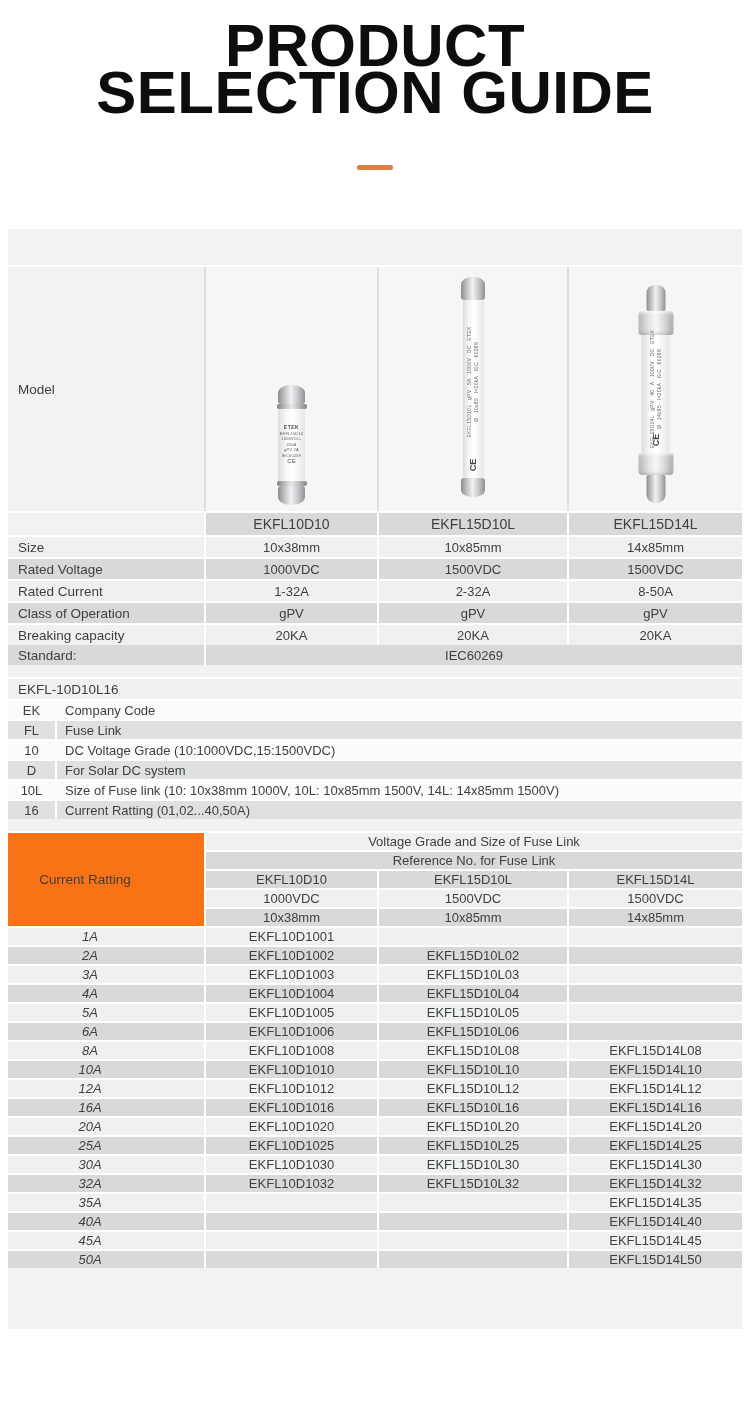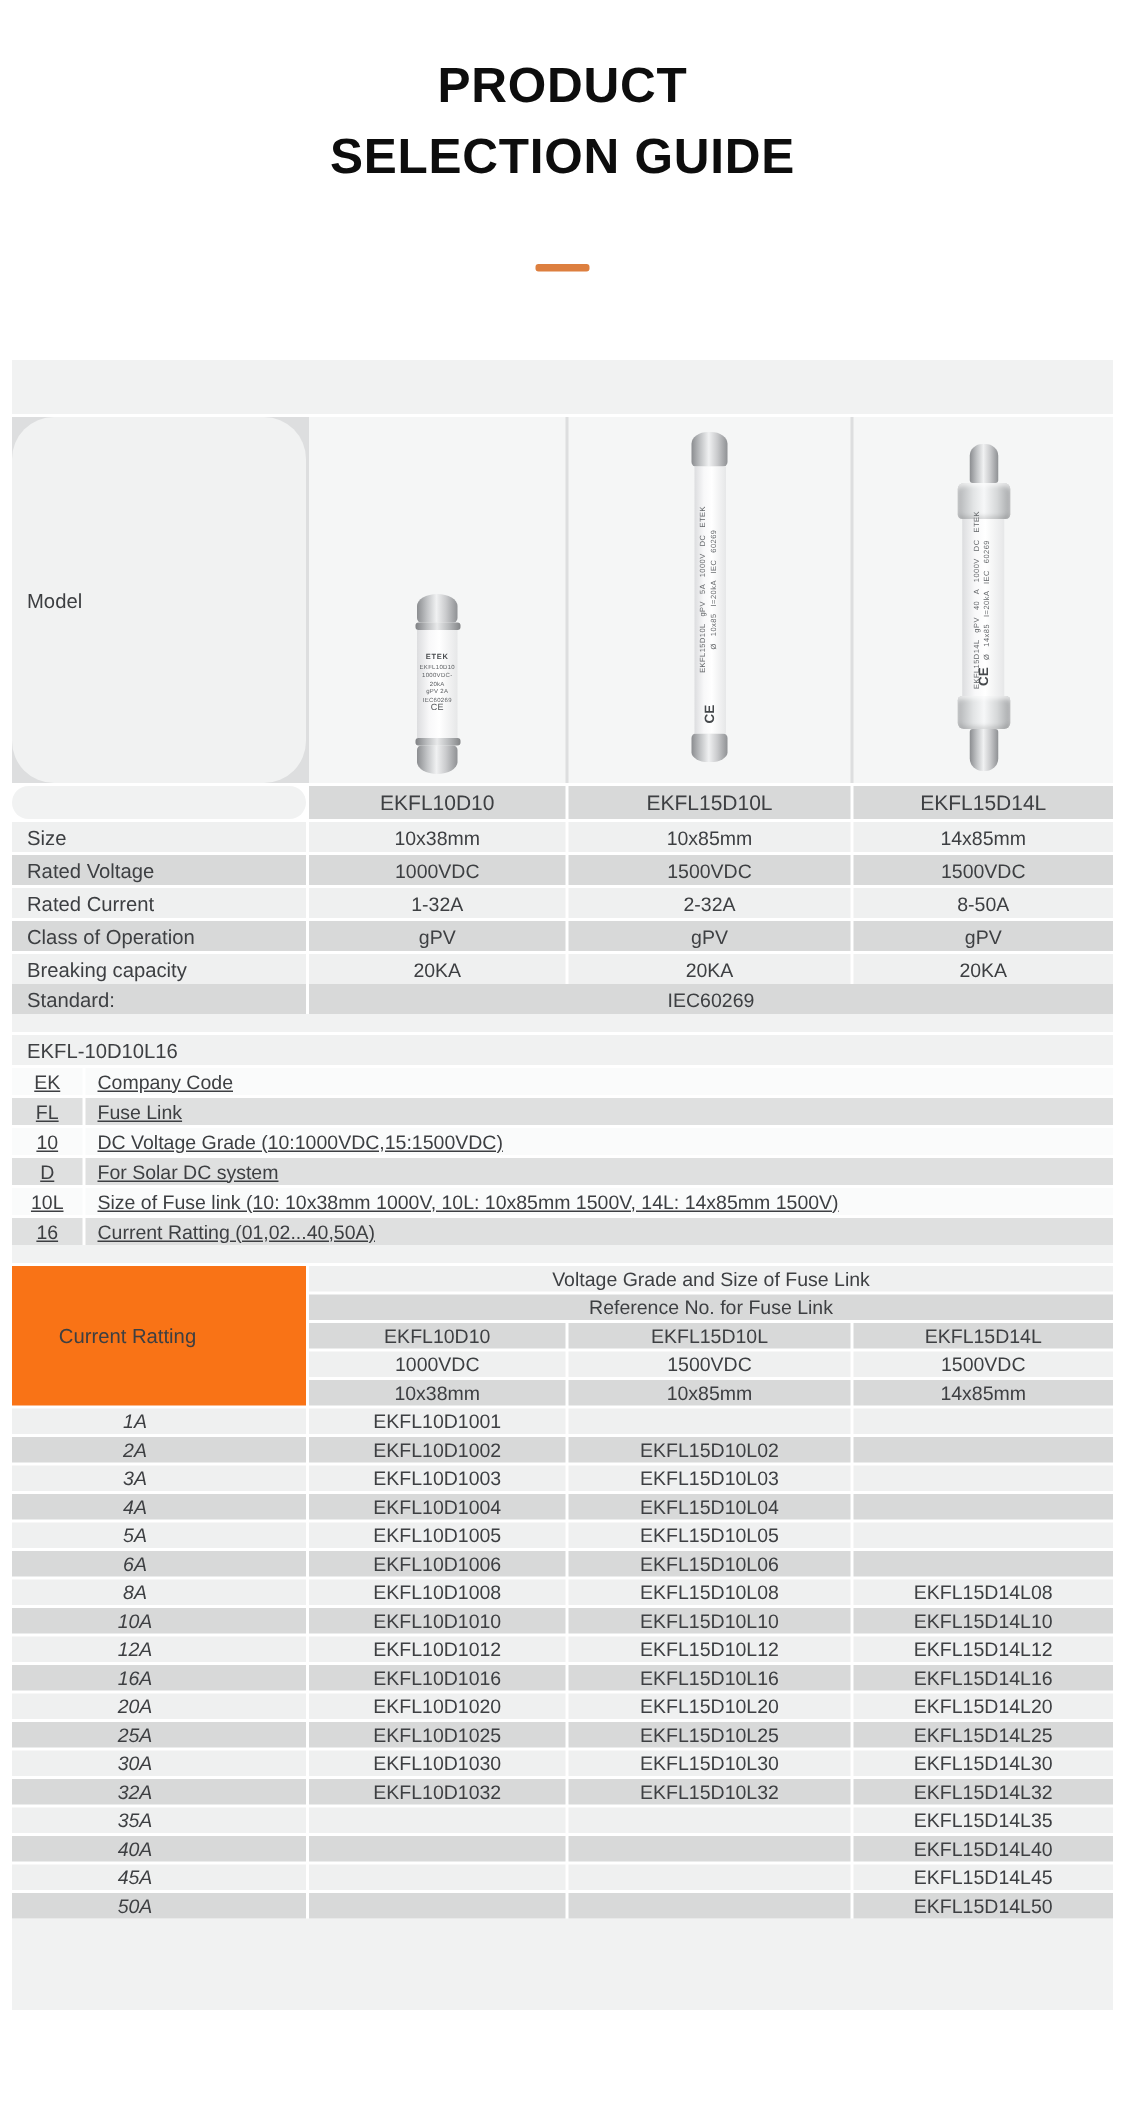--- a/index.html
+++ b/index.html
@@ -1,37 +1,37 @@
 <!DOCTYPE html>
 <html><head>
 <meta charset="utf-8">
 <style>
   html,body{margin:0;padding:0;}
   body{width:750px;min-height:1406px;background:#ffffff;font-family:"Liberation Sans","DejaVu Sans",sans-serif;color:#3d3f42;}
 
   
-  .page-title{margin:33px 0 0;text-align:center;font-size:33px;line-height:47px;font-weight:700;color:#0d0d0d;letter-spacing:0.5px;}
+  .page-title{margin:22px 0 0;text-align:center;font-size:60px;line-height:47px;font-weight:700;color:#0d0d0d;letter-spacing:0.5px;}
   .accent-dash{width:36px;height:5px;border-radius:2px;margin:49px auto 0;}
 
   
   .card{margin:59px 8px 0;width:734px;height:1100px;background:#f1f2f2;box-sizing:border-box;padding-top:36px;}
 
   .tbl{background:#ffffff;padding-top:2px;}
   .tbl + .tbl{margin-top:12px;}
   .g4{display:grid;grid-template-columns:196px 171px 188px 173px;gap:2px;margin-bottom:2px;}
   .g4:last-child{margin-bottom:0;}
   .g2{display:grid;grid-template-columns:196px 536px;gap:2px;margin-bottom:0;}
-  .gp{display:grid;grid-template-columns:47px 685px;gap:2px;margin-bottom:2px;text-decoration:underline;}
+  .gp{display:grid;grid-template-columns:47px 685px;gap:2px;margin-bottom:2px;}
 
   .cell{display:flex;align-items:center;justify-content:center;font-size:13px;}
   .lab{justify-content:flex-start;padding-left:10px;box-sizing:border-box;font-size:13.5px;}
 
   .bg-light{background:#eff0f0;}
   .bg-gray{background:#d8d9d9;}
-  .bg-card{background:#f1f2f2;border-radius:28px;}
+  .bg-card{background:#f1f2f2;}
   .bg-img{background:#f5f6f6;}
 
   
   .row-img{background:#dddedf;} 
   .row-img .cell{height:244px;position:relative;}
   .row-names .cell{height:22px;font-size:14px;}
   .spec-rows .cell{height:20px;}
   .spec-rows .g4:nth-of-type(odd) .cell{background:#eff0f0;}
   .spec-rows .g4:nth-of-type(even) .cell{background:#d8d9d9;}
   .standard-row .cell{height:20px;background:#d8d9d9;}

